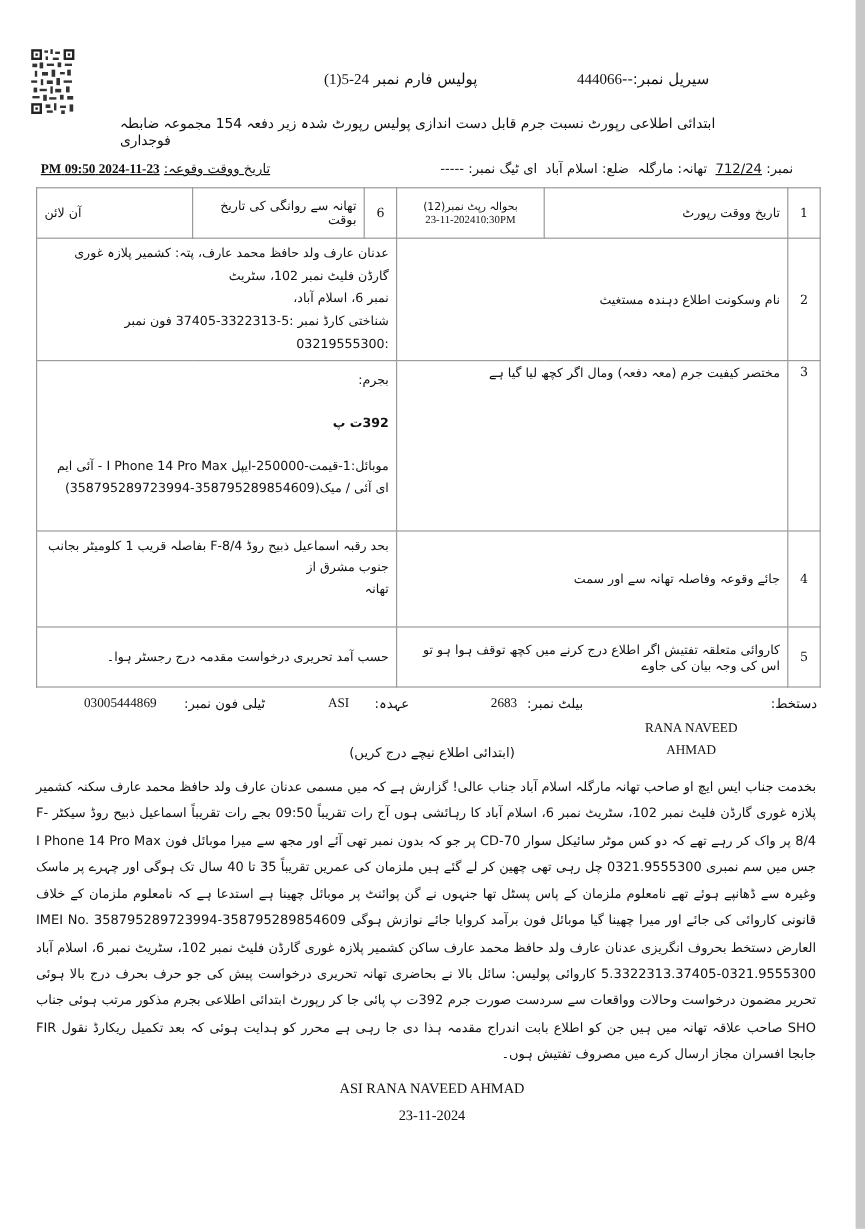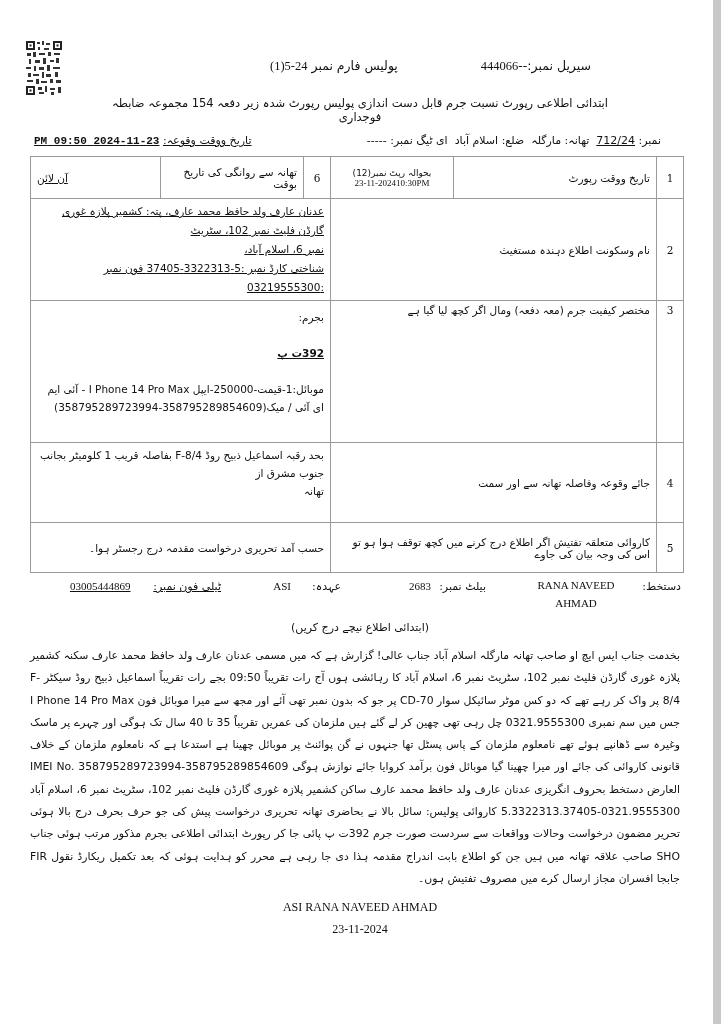--- a/index.html
+++ b/index.html
@@ -8,32 +8,32 @@
     font-family:"DejaVu Serif", serif; color:#111;
   }
   .scrollbar { position:absolute; right:0; top:0; width:8px; height:1024px; background:#c8c8c8; }
   .qr { position:absolute; left:25px; top:40px; width:38px; height:56px; }
   .qr svg { width:38px; height:56px; }
   .rtl { direction:rtl; unicode-bidi:plaintext; }
   .urdu { font-family:"DejaVu Sans", sans-serif; }
   .abs { position:absolute; }
   .hdr-serial { right:130px; top:58px; font-size:12.5px; }
   .hdr-form { left:270px; top:58px; font-size:12.5px; }
-  .hdr-title { left:100px; width:520px; top:96px; font-size:11.5px; text-align:center; }
+  .hdr-title { left:100px; width:520px; top:96px; font-size:11.5px; text-align:left; }
   .infoline { right:60px; top:134px; font-size:11px; }
   .infoline u { text-decoration:underline; }
   .dateline { left:34px; top:134px; font-size:11px; }
   table.fir {
     position:absolute; left:30px; top:156px; width:654px; border-collapse:collapse;
     font-size:10.5px;
   }
   table.fir td { border:1px solid #9a9a9a; vertical-align:middle; padding:3px 6px; }
   td.num { width:14px; text-align:center; font-family:"DejaVu Serif", serif; }
   td.lbl { width:190px; text-align:right; }
-  .u { text-decoration:underline; }
+  .u { }
   .sig { position:absolute; top:580px; font-size:11px; }
   .para {
     position:absolute; left:30px; width:650px; top:645px; font-size:10.8px; line-height:22.3px;
     text-align:justify; direction:rtl;
   }
   .foot { position:absolute; left:200px; width:320px; text-align:center; font-family:"Liberation Serif", serif; font-size:12px; }
 </style>
 </head>
 <body>
 
@@ -106,21 +106,21 @@
   <u>712/24</u>
   &nbsp;<span>تھانہ:</span>
   <span>مارگلہ</span>
   &nbsp;<span>ضلع:</span>
   <span>اسلام آباد</span>
   &nbsp;<span>ای ٹیگ نمبر:</span>
   <span>-----</span>
 </div>
 <div class="abs dateline rtl urdu">
   <u>تاریخ ووقت وقوعہ:</u>
-  <u style="font-family:Liberation Mono, monospace;font-weight:bold;">23-11-2024 09:50 PM</u>
+  <u style="font-family:Liberation Serif, serif;font-weight:bold;">23-11-2024 09:50 PM</u>
 </div>
 
 <table class="fir rtl urdu">
   <tbody>
       <tr style="height:42px;">
     <td class="num">1</td>
     <td class="lbl">تاریخ ووقت رپورٹ</td>
     <td style="text-align:center;width:110px;font-size:9px;margin-left:13px;">
       <div>بحوالہ رپٹ نمبر(12)</div>
       <div style="font-family:'Liberation Serif',serif;">23-11-202410:30PM</div>
@@ -160,21 +160,21 @@
   </tr>
   <tr style="height:50px;">
     <td class="num">5</td>
     <td class="lbl" colspan="2">کاروائی متعلقہ تفتیش اگر اطلاع درج کرنے میں کچھ توقف ہوا ہو تو اس کی وجہ بیان کی جاوے</td>
     <td colspan="3">حسب آمد تحریری درخواست مقدمہ درج رجسٹر ہوا۔</td>
   </tr>
 </tbody>
   </table>
 
 <div class="sig rtl urdu" style="right:40px;">دستخط:</div>
-<div class="sig" style="right:100px;width:90px;text-align:center;font-family:'Liberation Serif',serif;line-height:18px;top:576px;">RANA NAVEED AHMAD</div>
+<div class="sig" style="right:100px;width:90px;text-align:center;font-family:'Liberation Serif',serif;line-height:18px;top:598px;">RANA NAVEED AHMAD</div>
 <div class="sig rtl urdu" style="right:235px;">بیلٹ نمبر:</div>
 <div class="sig" style="right:290px;font-family:'Liberation Serif',serif;">2683</div>
 <div class="sig rtl urdu" style="right:380px;">عہدہ:</div>
 <div class="sig" style="right:430px;font-family:'Liberation Serif',serif;">ASI</div>
 <div class="sig rtl urdu u" style="right:500px;">ٹیلی فون نمبر:</div>
 <div class="sig u" style="left:70px;font-family:'Liberation Serif',serif;">03005444869</div>
 <div class="abs rtl urdu" style="left:260px;width:200px;text-align:center;top:621px;font-size:11px;">(ابتدائی اطلاع نیچے درج کریں)</div>
 
 <div class="para urdu">بخدمت جناب ایس ایچ او صاحب تھانہ مارگلہ اسلام آباد جناب عالی! گزارش ہے کہ میں مسمی عدنان عارف ولد حافظ محمد عارف سکنہ کشمیر پلازہ غوری گارڈن فلیٹ نمبر 102، سٹریٹ نمبر 6، اسلام آباد کا رہائشی ہوں آج رات تقریباً 09:50 بجے رات تقریباً اسماعیل ذبیح روڈ سیکٹر F-8/4 پر واک کر رہے تھے کہ دو کس موٹر سائیکل سوار CD-70 پر جو کہ بدون نمبر تھی آئے اور مجھ سے میرا موبائل فون I Phone 14 Pro Max جس میں سم نمبری 0321.9555300 چل رہی تھی چھین کر لے گئے ہیں ملزمان کی عمریں تقریباً 35 تا 40 سال تک ہوگی اور چہرے پر ماسک وغیرہ سے ڈھانپے ہوئے تھے نامعلوم ملزمان کے پاس پسٹل تھا جنہوں نے گن پوائنٹ پر موبائل چھینا ہے استدعا ہے کہ نامعلوم ملزمان کے خلاف قانونی کاروائی کی جائے اور میرا چھینا گیا موبائل فون برآمد کروایا جائے نوازش ہوگی IMEI No. 358795289723994-358795289854609 العارض دستخط بحروف انگریزی عدنان عارف ولد حافظ محمد عارف ساکن کشمیر پلازہ غوری گارڈن فلیٹ نمبر 102، سٹریٹ نمبر 6، اسلام آباد 0321.9555300-5.3322313.37405 کاروائی پولیس: سائل بالا نے بحاضری تھانہ تحریری درخواست پیش کی جو حرف بحرف درج بالا ہوئی تحریر مضمون درخواست وحالات وواقعات سے سردست صورت جرم 392ت پ پائی جا کر رپورٹ ابتدائی اطلاعی بجرم مذکور مرتب ہوئی جناب SHO صاحب علاقہ تھانہ میں ہیں جن کو اطلاع بابت اندراج مقدمہ ہذا دی جا رہی ہے محرر کو ہدایت ہوئی کہ بعد تکمیل ریکارڈ نقول FIR جابجا افسران مجاز ارسال کرے میں مصروف تفتیش ہوں۔</div>
 

